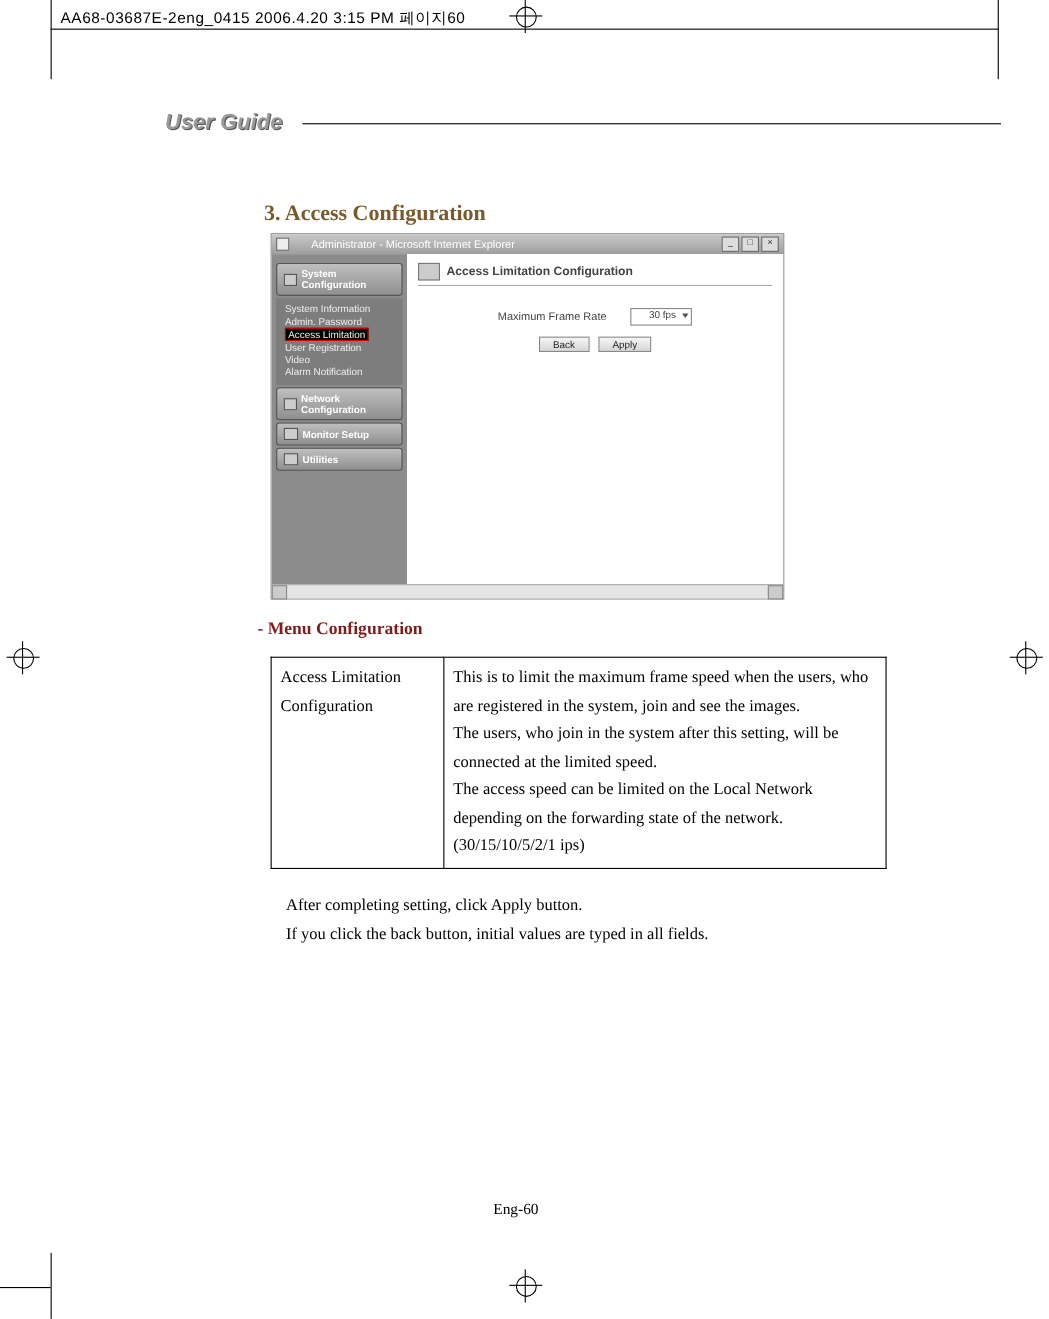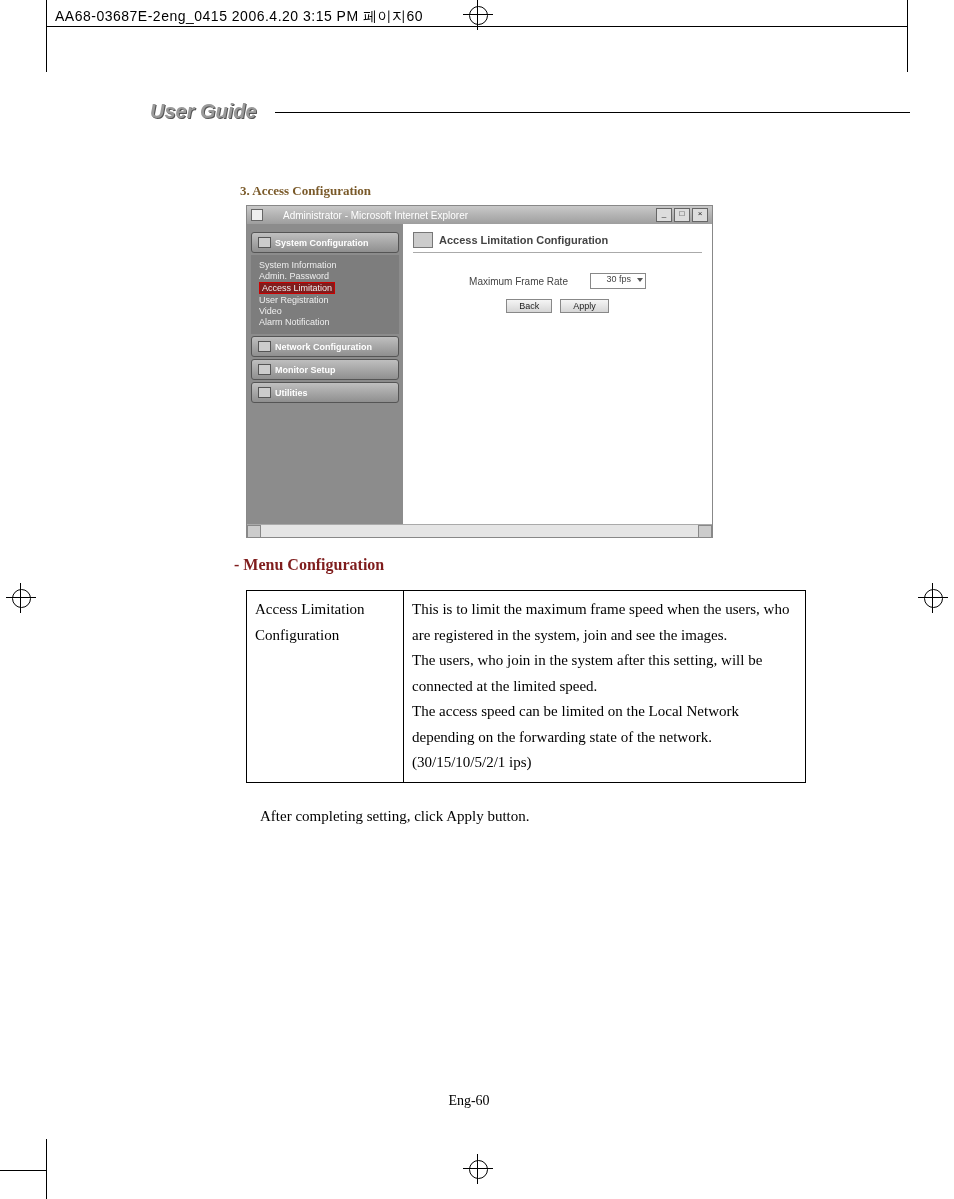--- a/index.html
+++ b/index.html
@@ -122,21 +122,21 @@
   }
   .content {
     margin-left: 90px;
     width: 570px;
     font-size: 15px;
     color: #000;
   }
   .sec-title {
     font-weight: bold;
     color: #7a5a2a;
-    font-size: 13px;
+    font-size: 20px;
     margin-bottom: 6px;
   }
   .intro {
     margin-bottom: 28px;
   }
   
   .win {
     width: 465px;
     margin: 0 0 18px 6px;
     border: 1px solid #888;
@@ -158,21 +158,21 @@
   .titlebar .left { display:flex; align-items:center; gap:20px; }
   .titlebar .ico { width:10px; height:10px; background:#eee; border:1px solid #666; }
   .titlebar .btns { display:flex; gap:2px; }
   .titlebar .wbtn { width:14px; height:12px; background:#ddd; border:1px solid #666; font-size:8px; line-height:10px; text-align:center; color:#222; }
   .win-body {
     display:flex;
     min-height: 300px;
     background:#fff;
   }
   .sidebar {
-    width: 156px;
+    width: 123px;
     background:#8c8c8c;
     padding: 6px 0 0 0;
   }
   .sb-btn {
     margin: 2px 4px;
     padding: 4px 6px;
     background: linear-gradient(#bfbfbf,#8f8f8f);
     border:1px solid #555;
     border-radius:3px;
     color:#fff;
@@ -188,21 +188,21 @@
     margin: 0 4px;
     padding: 4px 4px 6px 8px;
     font-size:9px;
     color:#eee;
   }
   .sb-sub div { margin:1px 0; }
   .sb-sub .hl {
     display:inline-block;
     border:1px solid #cc0000;
     padding:0 2px;
-    background:#7f1d1d;
+    background:#000000;
   }
   .main-pane {
     flex:1;
     padding: 8px 10px;
   }
   .panel-head {
     display:flex;
     align-items:center;
     gap:6px;
     border-bottom:1px solid #aaa;
@@ -397,17 +397,18 @@
         <td>Access Limitation Configuration</td>
         <td style="white-space:pre-line">This is to limit the maximum frame speed when the users, who are registered in the system, join and see the images.
 The users, who join in the system after this setting, will be connected at the limited speed.
 The access speed can be limited on the Local Network depending on the forwarding state of the network. (30/15/10/5/2/1 ips)</td>
       </tr>
     </tbody>
       </table>
 
     <div class="after">
       <div>After completing setting, click Apply button.</div>
+      <div>If you click the back button, initial values are typed in all fields.</div>
     </div>
   </div>
 </div>
 
 <div class="page-num">Eng-60</div>
 
 </body></html>

